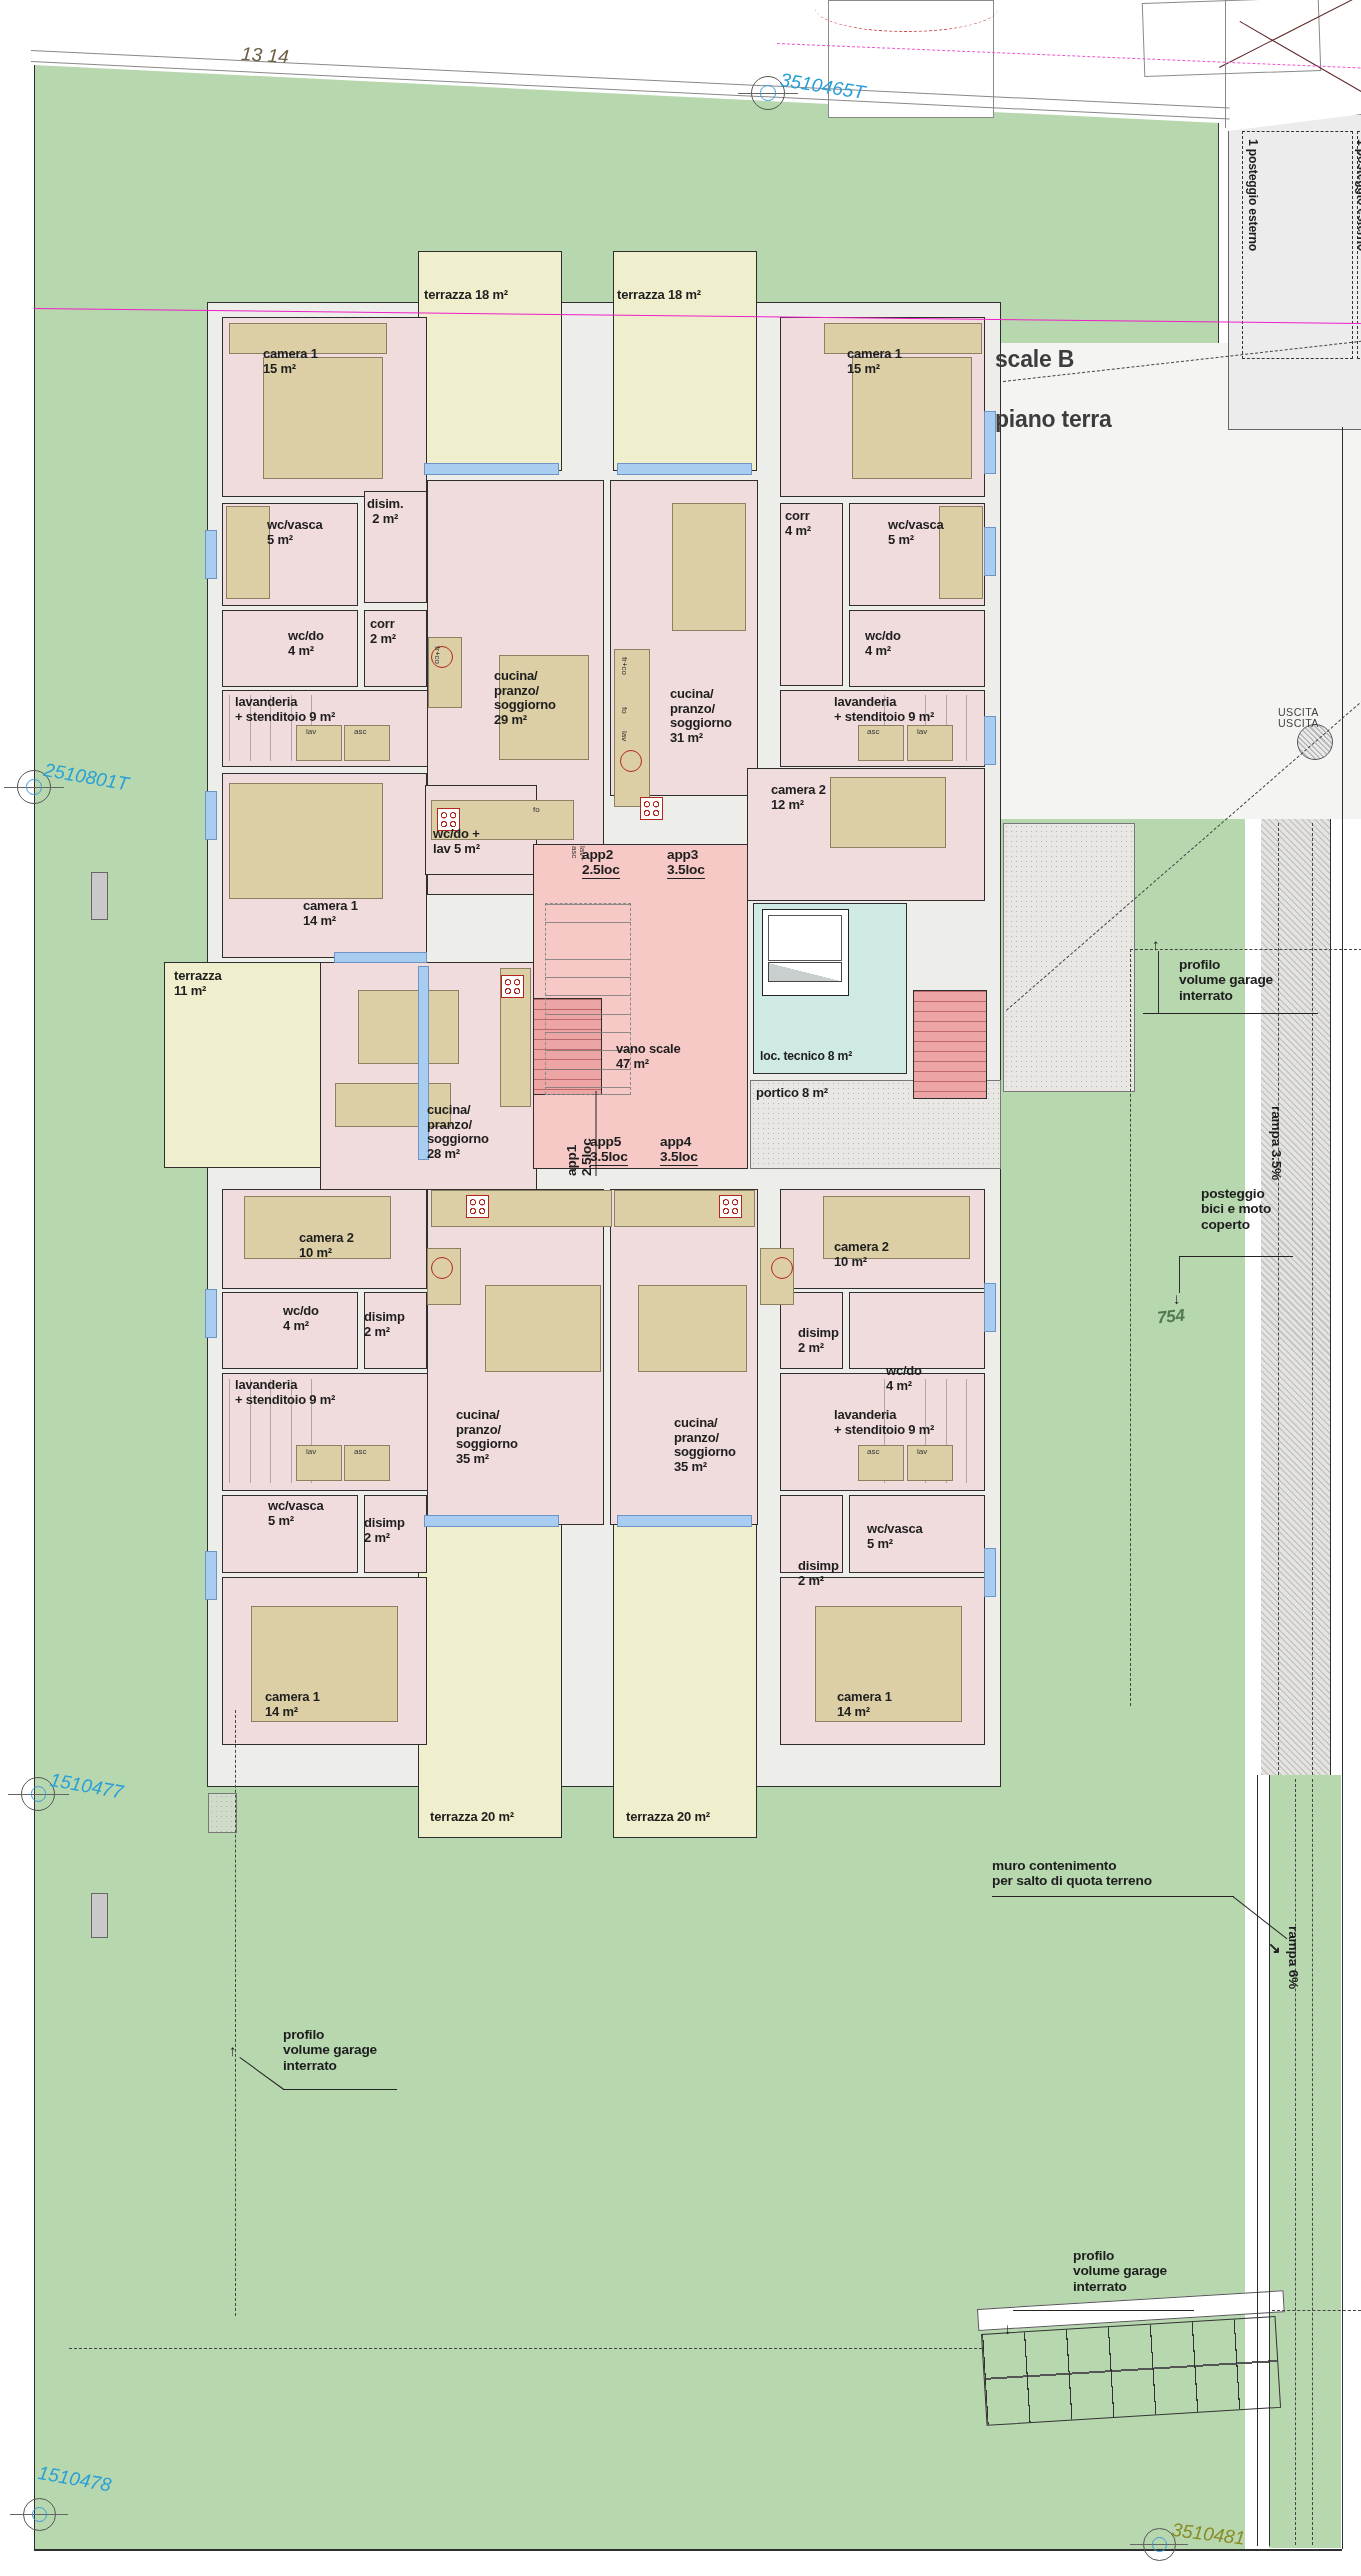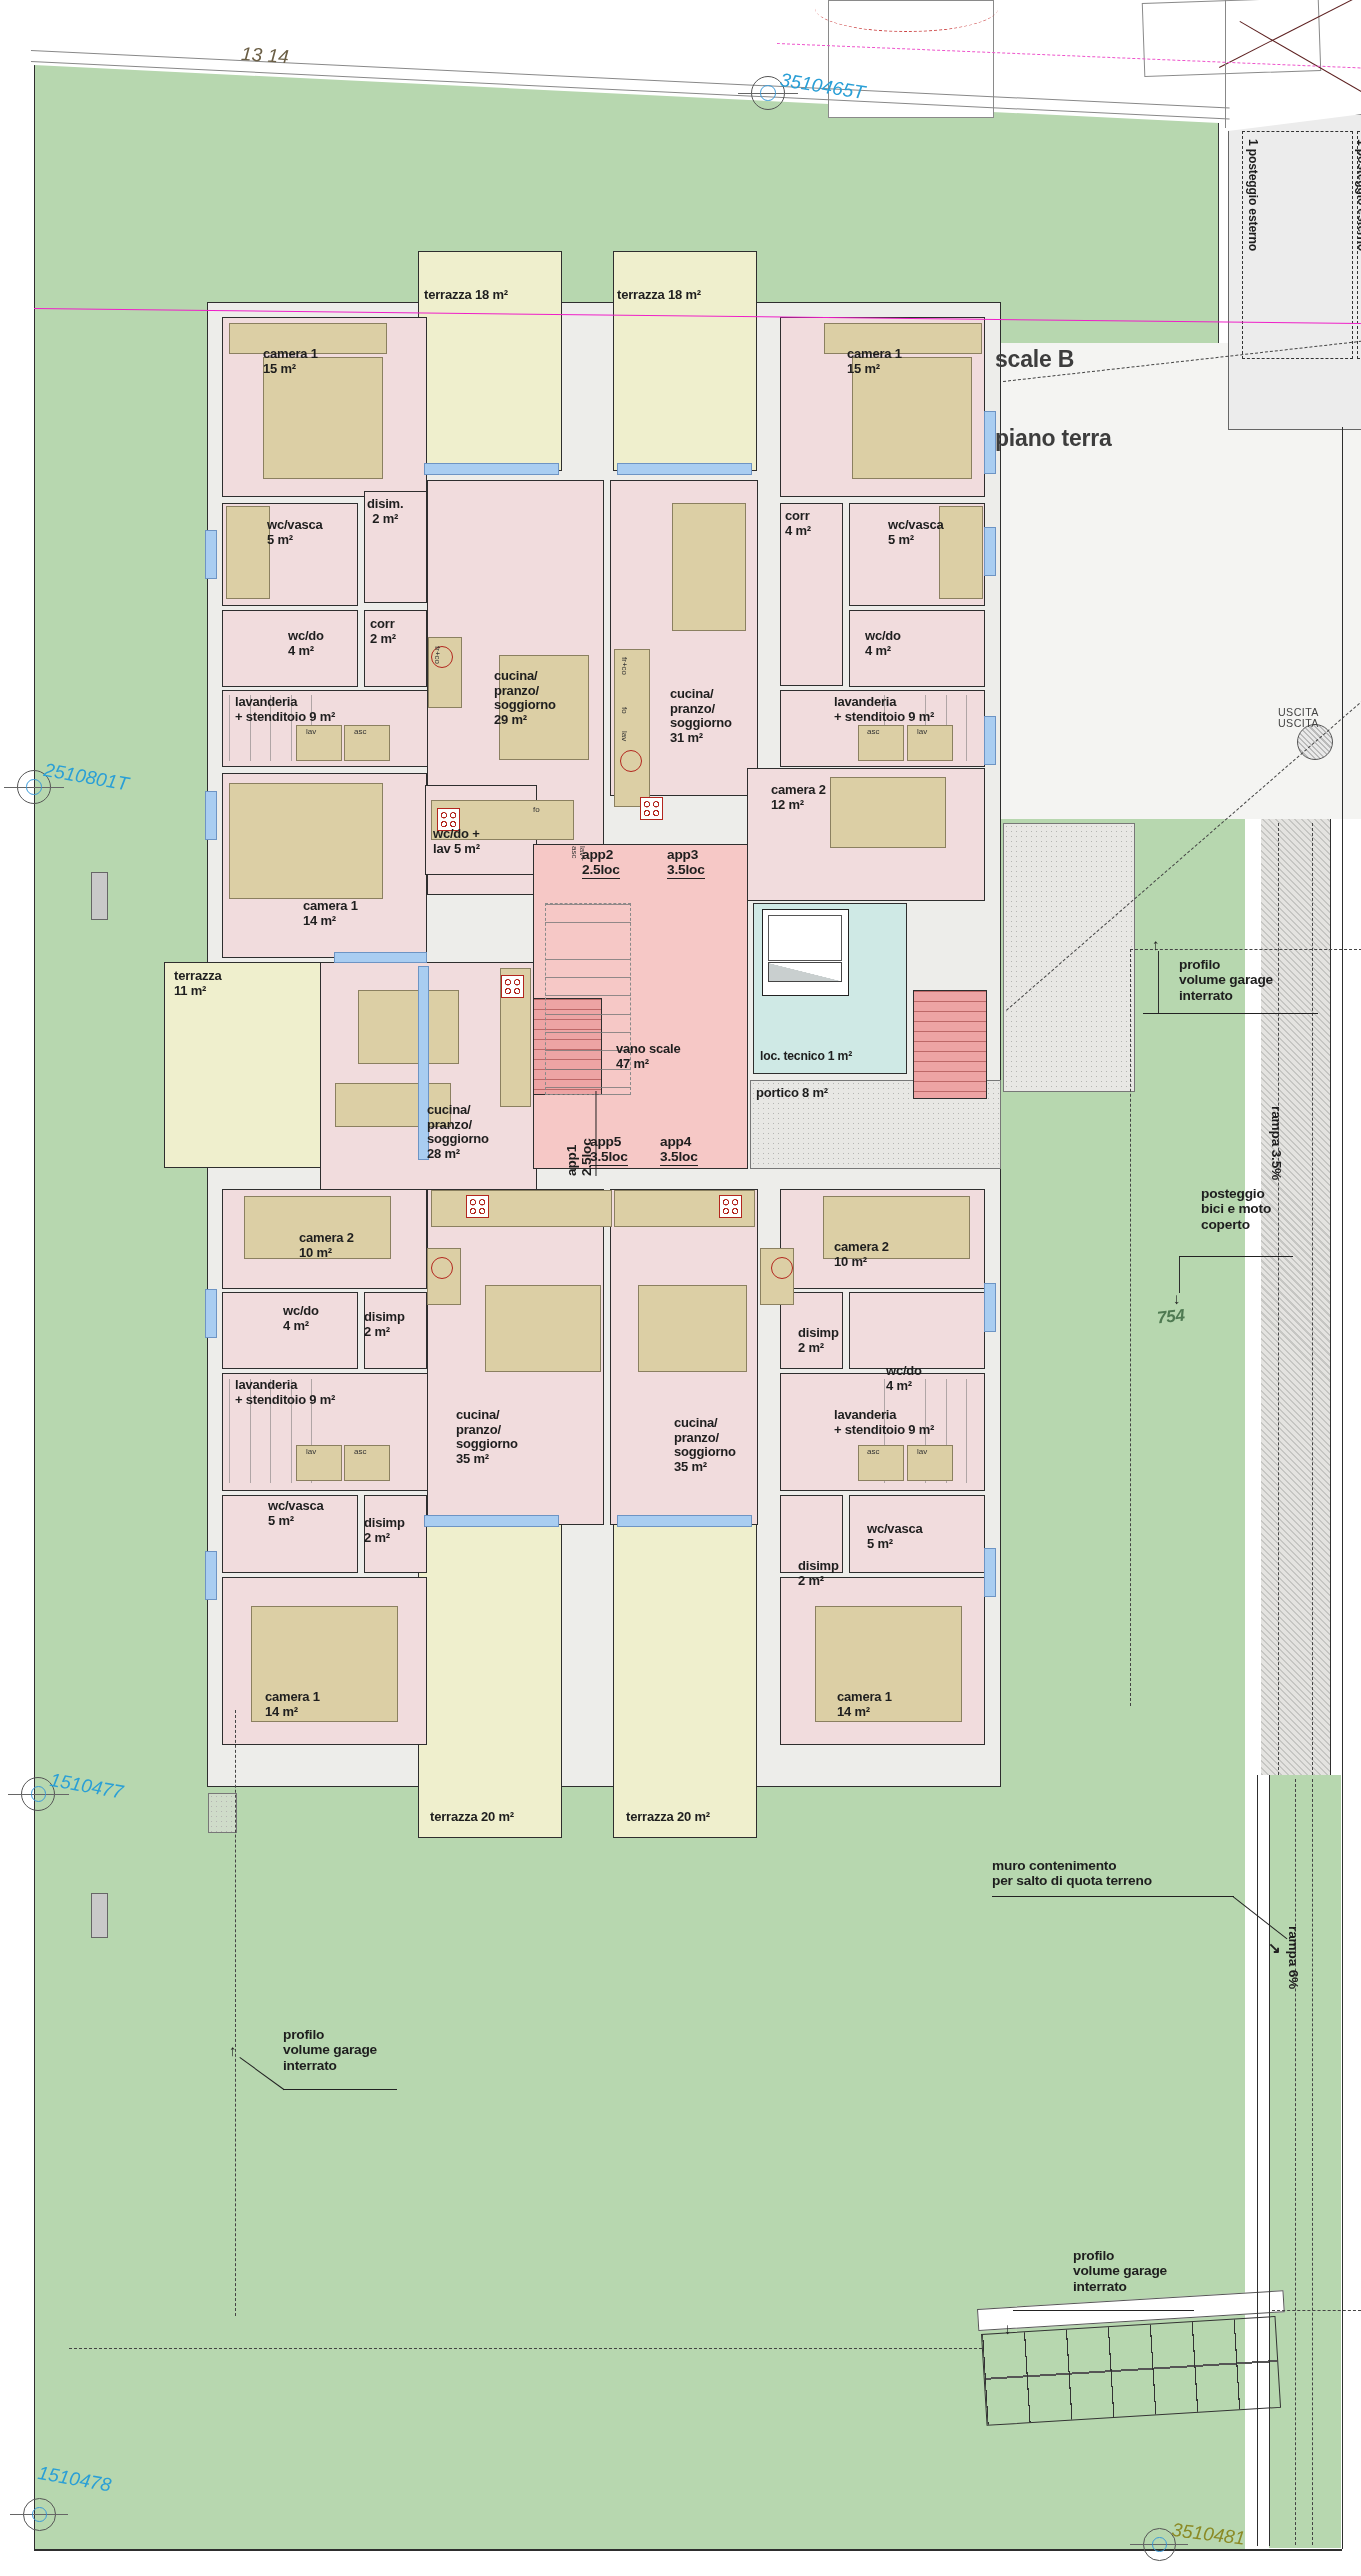--- a/index.html
+++ b/index.html
@@ -271,21 +271,21 @@
   <div class="lbl" style="left:771px;top:783px;">camera 2
 12 m²</div>
   <div class="lbl" style="left:303px;top:899px;">camera 1
 14 m²</div>
   <div class="lbl" style="left:433px;top:827px;">wc/do +
 lav 5 m²</div>
   <div class="lbl" style="left:174px;top:969px;">terrazza
 11 m²</div>
   <div class="lbl" style="left:616px;top:1042px;">vano scale
 47 m²</div>
-  <div class="lbl" style="left:760px;top:1050px;font-size:12.2px;">loc. tecnico 1 m²</div>
+  <div class="lbl" style="left:760px;top:1050px;font-size:12.2px;">loc. tecnico 8 m²</div>
   <div class="lbl" style="left:756px;top:1086px;">portico 8 m²</div>
   <div class="lbl" style="left:427px;top:1103px;">cucina/
 pranzo/
 soggiorno
 28 m²</div>
   <div class="lbl" style="left:299px;top:1231px;">camera 2
 10 m²</div>
   <div class="lbl" style="left:283px;top:1304px;">wc/do
 4 m²</div>
   <div class="lbl" style="left:364px;top:1310px;">disimp
@@ -345,21 +345,21 @@
   <div class="sm vtext" style="left:620px;top:657px;">fr+co</div>
   <div class="sm vtext" style="left:620px;top:707px;">fo</div>
   <div class="sm vtext" style="left:620px;top:731px;">lav</div>
   <div class="sm vtext" style="left:433px;top:646px;">fr+co</div>
   <div class="sm" style="left:533px;top:806px;">fo</div>
   <div class="sm vtext" style="left:570px;top:846px;">lav+
 asc</div>
 
   <div class="lbl" style="left:995px;top:315px;font-size:23px;color:#3d3d3d;line-height:1.3;z-index:42;">
     <span style="display:block;">scale B</span>
-    <span style="display:block;margin-top:19px;">piano terra</span>
+    <span style="display:block;">piano terra</span>
   </div>
 
   <div class="lbl" style="left:1179px;top:957px;font-size:13.7px;">profilo
 volume garage
 interrato</div>
   <div class="lead" style="left:1143px;top:1013px;width:175px;"></div>
   <span class="ar" style="left:1152px;top:937px;">↑</span>
   <div class="line" style="left:1158px;top:951px;width:1.1px;height:62px;"></div>
 
   <div class="lbl vtext" style="left:1269px;top:1106px;height:160px;font-size:13.7px;">rampa 3.5%</div>

